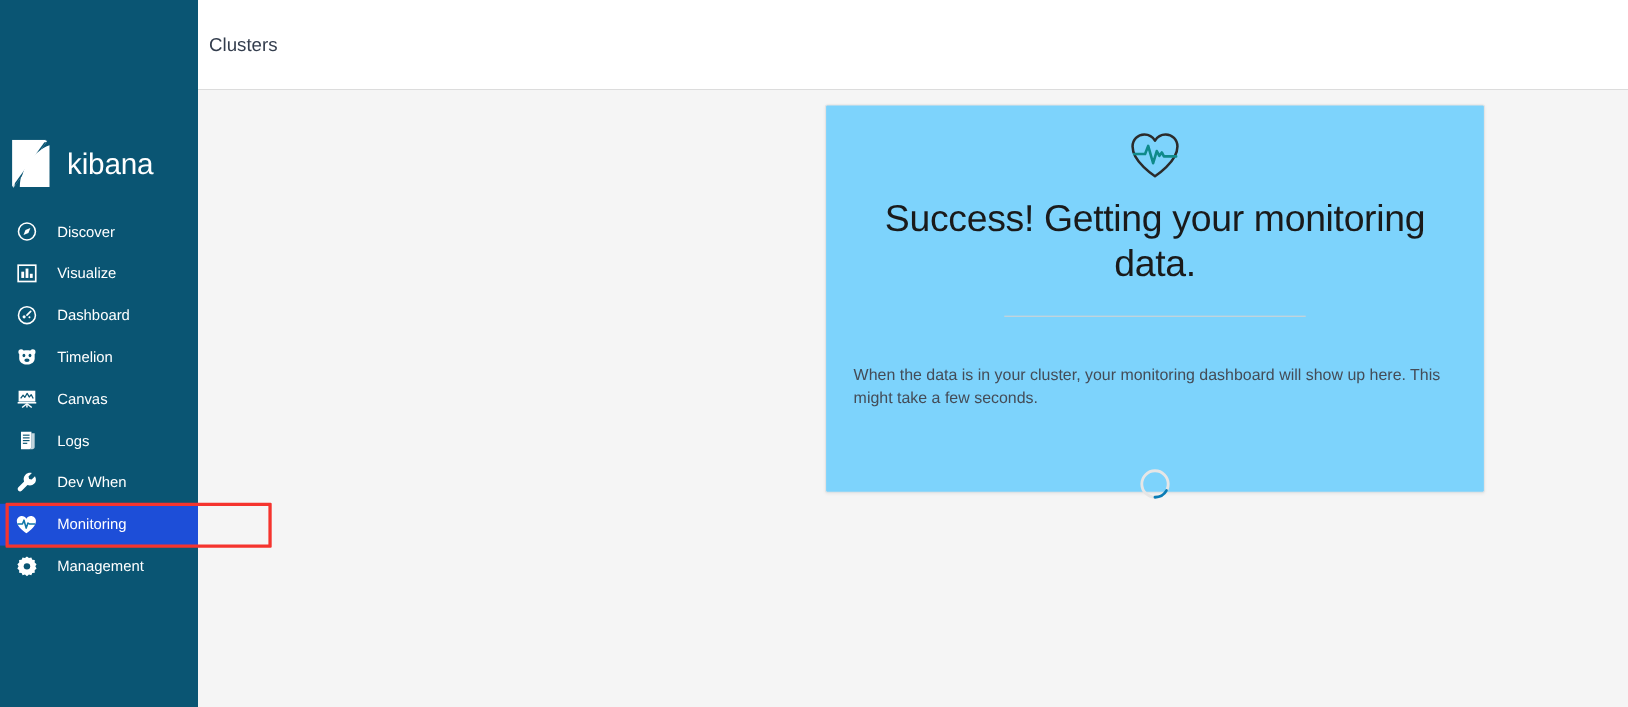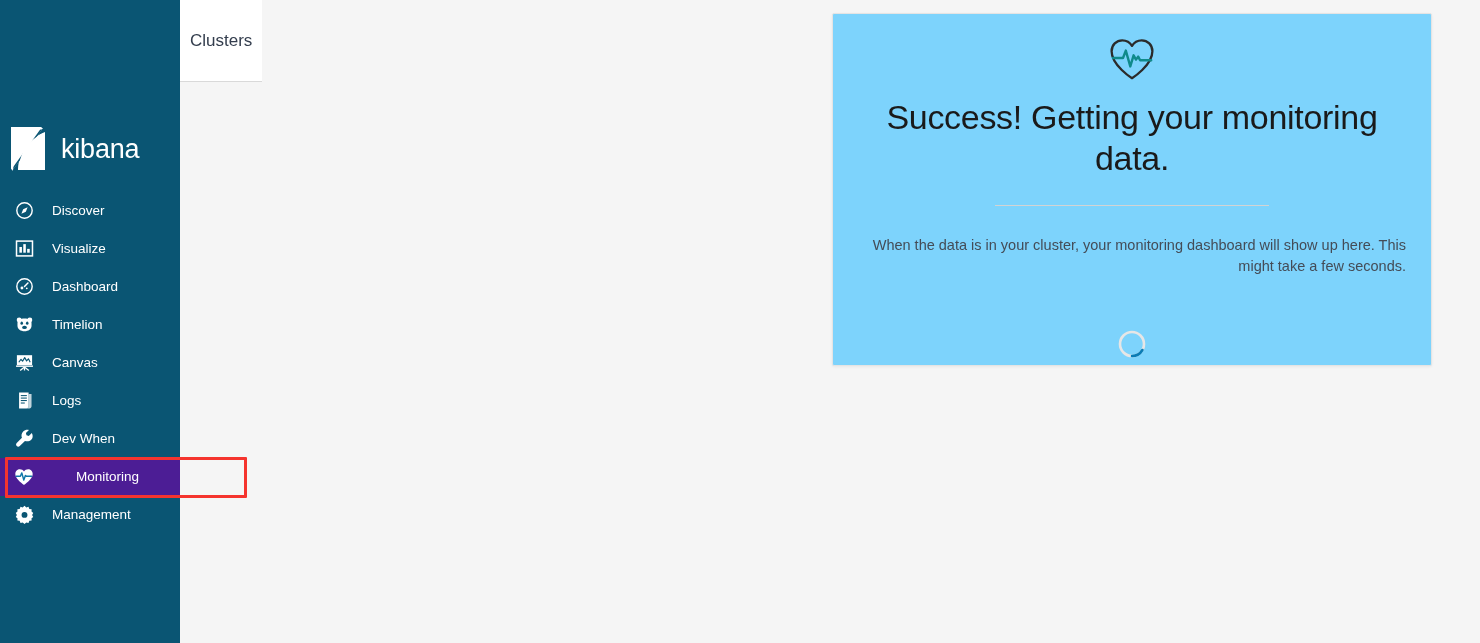--- a/index.html
+++ b/index.html
@@ -71,22 +71,21 @@
     padding-left: 14px;
     cursor: pointer;
     color: #ffffff;
     text-decoration: none;
     background: transparent;
     border: none;
     width: 180px;
   }
 
   .nav-item.is-active {
-    background: #4c1d95;
-    gap: 24px;
+    background: #1d4ed8;
   }
 
   .nav-icon {
     width: 20px;
     height: 20px;
     flex: 0 0 20px;
     display: flex;
     align-items: center;
     justify-content: center;
     margin-right: 18px;
@@ -99,21 +98,21 @@
     color: #ffffff;
     line-height: 1;
     white-space: nowrap;
   }
 
   
   .main {
     flex: 1 1 auto;
     height: 643px;
     display: flex;
-    flex-direction: row;
+    flex-direction: column;
     background: #f5f5f5;
     min-width: 0;
   }
 
   .topbar {
     height: 82px;
     flex: 0 0 82px;
     background: #ffffff;
     border-bottom: 1px solid #d9d9d9;
     display: flex;
@@ -171,23 +170,23 @@
 
   .card-divider {
     margin-top: 26px;
     width: 274px;
     height: 1px;
     background: #d3d3d3;
     border: none;
   }
 
   .card-desc {
-    margin-top: 29px;
+    margin-top: 43px;
     width: 548px;
-    text-align: right;
+    text-align: left;
     font-size: 14.5px;
     line-height: 1.45;
     color: #444c57;
   }
 
   .spinner {
     margin-top: 26px;
     width: 30px;
     height: 30px;
     display: block;

